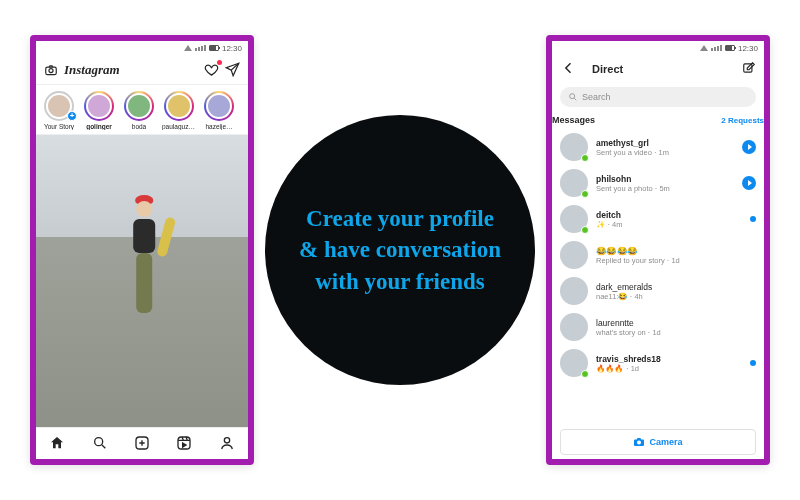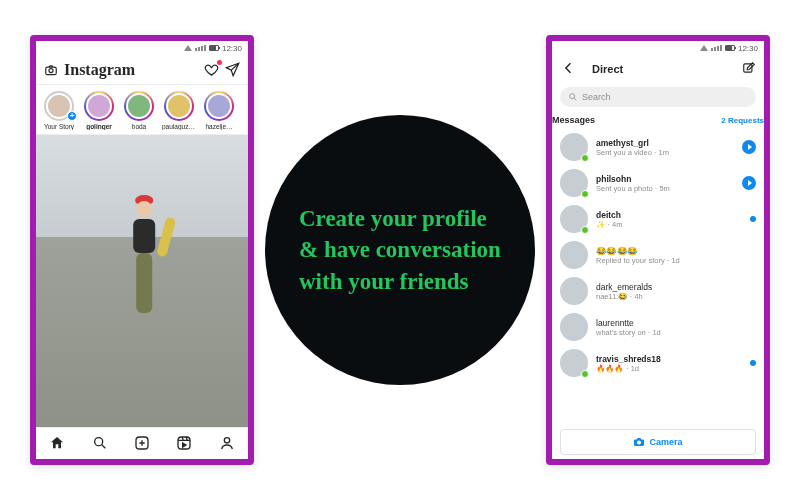--- a/index.html
+++ b/index.html
@@ -25,21 +25,21 @@
   .tri { width:0;height:0;border-left:4px solid transparent;border-right:4px solid transparent;border-bottom:6px solid #888; transform: rotate(0deg);}
   .sig { display:inline-flex; gap:1px; align-items:flex-end;}
   .sig i{display:block;width:2px;background:#888;}
   .sig i:nth-child(1){height:3px}.sig i:nth-child(2){height:4px}.sig i:nth-child(3){height:5px}.sig i:nth-child(4){height:6px}
   .batt{width:10px;height:6px;border:1px solid #555;border-radius:1px;position:relative}
   .batt::after{content:"";position:absolute;right:-2px;top:1px;width:1px;height:2px;background:#555}
   .batt i{display:block;height:100%;width:80%;background:#555}
 
   
   .ig-header{height:30px;display:flex;align-items:center;padding:0 8px;gap:6px;border-bottom:1px solid #eee}
-  .ig-header .brand{font-family:Georgia,'Times New Roman',serif;font-weight:600;font-size:16px;flex:1}
+  .ig-header .brand{font-family:Georgia,'Times New Roman',serif;font-style:italic;font-weight:600;font-size:13px;flex:1}
   .cam-icon svg, .heart-icon svg, .send-icon svg{display:block}
   .dot-badge{position:relative}
   .dot-badge::after{content:"";position:absolute;top:-2px;right:-3px;width:5px;height:5px;border-radius:50%;background:#fe2c55}
 
   
   .stories{display:flex;gap:6px;padding:6px 6px 4px;overflow:hidden;border-bottom:1px solid #eee}
   .story{display:flex;flex-direction:column;align-items:center;width:34px;font-size:6.5px;color:#262626;gap:2px}
   .ring{width:30px;height:30px;border-radius:50%;padding:2px;background:conic-gradient(#feda75,#d62976,#962fbf,#4f5bd5,#feda75)}
   .ring.none{background:#ccc}
   .avatar{width:100%;height:100%;border-radius:50%;background:#cbd5dc;border:2px solid #fff;display:flex;align-items:center;justify-content:center}
@@ -77,22 +77,22 @@
   .msg.read .name{font-weight:500}
   .play{width:14px;height:14px;border-radius:50%;background:#0d8af0;display:flex;align-items:center;justify-content:center}
   .play::before{content:"";border-left:4px solid #fff;border-top:3px solid transparent;border-bottom:3px solid transparent;margin-left:1px}
   .unread-dot{width:6px;height:6px;border-radius:50%;background:#0d8af0}
 
   .camera-btn{height:26px;margin:2px 8px 4px;border:1px solid #e0e0e0;border-radius:4px;display:flex;align-items:center;justify-content:center;gap:4px;color:#0d8af0;font-weight:700;font-size:9px}
 
   
   .hero{
     position:absolute;left:400px;top:250px;transform:translate(-50%,-50%);
-    width:270px;height:270px;border-radius:50%;background:#0a0d0f;color:#22c55e;
-    display:flex;align-items:center;justify-content:center;
+    width:270px;height:270px;border-radius:50%;background:#0a0d0f;color:#0ea5e9;
+    display:flex;align-items:center;justify-content:center;text-align:center;
     font-family:Georgia,'Times New Roman',serif;font-weight:700;font-size:23px;line-height:1.35;padding:34px;
   }
 
   .story .label{white-space:nowrap;overflow:hidden;text-overflow:ellipsis;max-width:34px;text-align:center}
   .story.bold .label{font-weight:700}
 
   
   .t1{background:#d9c4b4}.t2{background:#d0a8d8}.t3{background:#7fb77e}.t4{background:#e0c26a}.t5{background:#a8a8d8}
 </style>
 </head>

